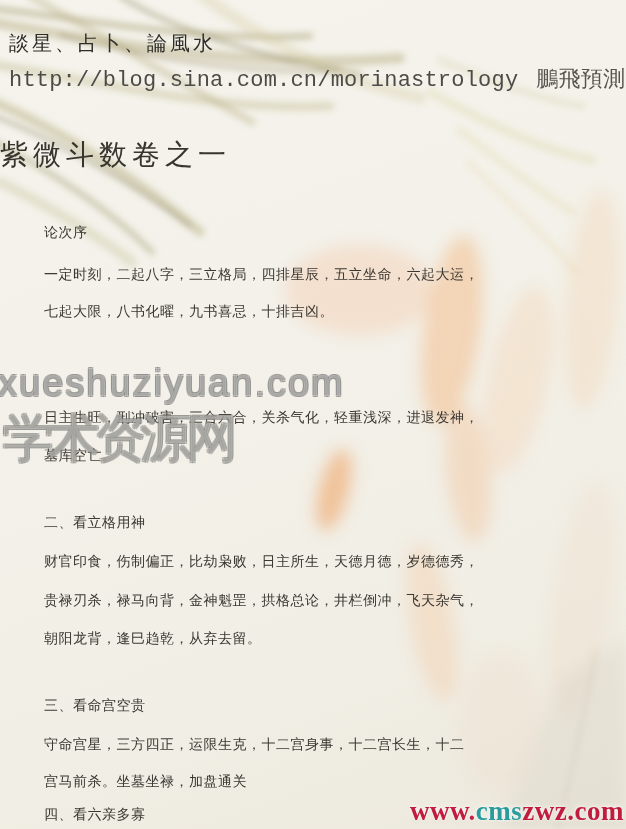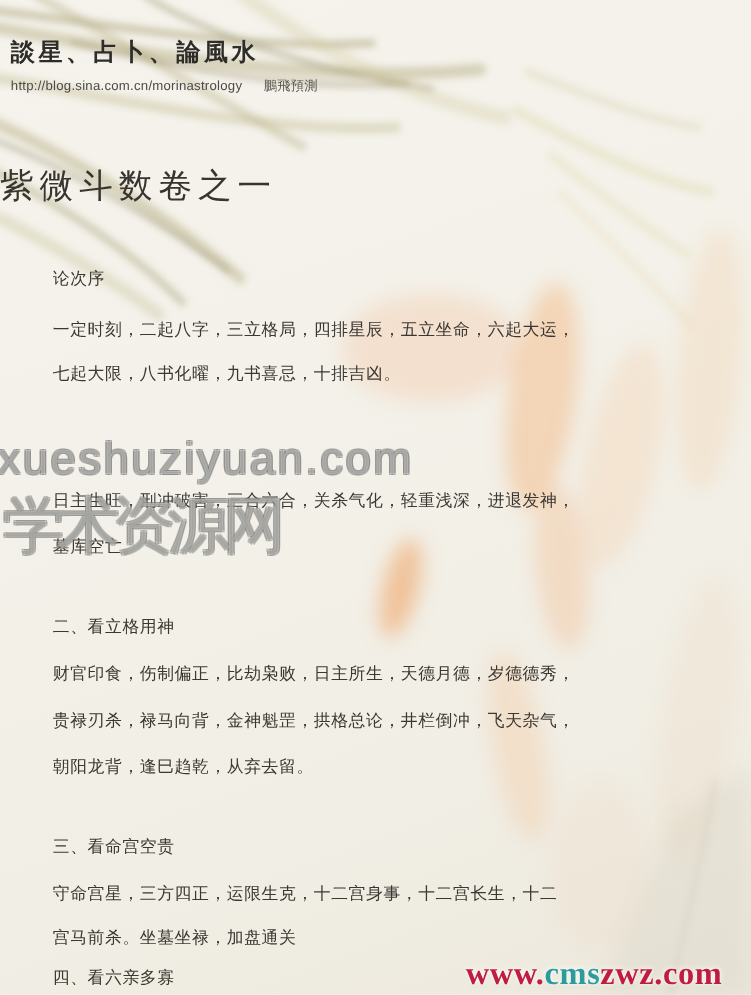--- a/index.html
+++ b/index.html
@@ -8,25 +8,25 @@
     width:626px;height:829px;
     overflow:hidden;
     background:linear-gradient(160deg,#f5f3ec 0%,#f3f1e9 40%,#f1eee5 75%,#ece8dc 100%);
     font-family:"DejaVu Serif", serif;
   }
   .deco{position:absolute;left:0;top:0;width:626px;height:829px;pointer-events:none;}
 
   .blog-header{position:absolute;left:9px;top:30px;z-index:3;}
   .blog-title{
     font-family:"DejaVu Sans", sans-serif;
-    font-weight:bold;font-size:20px;letter-spacing:3px;color:#2d2c29;
+    font-weight:normal;font-size:20px;letter-spacing:3px;color:#2d2c29;
   }
   .blog-url-line{
-    margin-top:7px;font-family:Liberation Sans, sans-serif;
-    font-size:11px;color:#4c4b47;letter-spacing:0.2px;
+    margin-top:7px;font-family:Liberation Mono, monospace;
+    font-size:22px;color:#4c4b47;letter-spacing:0.2px;
   }
   .blog-url-line .site-name{margin-left:18px;color:#55544f;}
 
   .doc-title{
     position:absolute;left:0;top:136px;width:626px;
     font-size:28px;letter-spacing:5px;color:#38342e;z-index:3;
   }
 
   .tline{
     position:absolute;left:44px;width:560px;
@@ -44,21 +44,21 @@
   }
   .wm-cjk{
     position:absolute;left:2px;top:404px;z-index:4;white-space:nowrap;
     font-family:"DejaVu Sans", sans-serif;
     font-size:52px;letter-spacing:-6px;
     color:rgba(255,255,255,0.26);
     text-shadow:-1px -1px 0 rgba(125,125,122,.5),1px -1px 0 rgba(125,125,122,.5),
                 -1px 1px 0 rgba(125,125,122,.5),1px 1px 0 rgba(125,125,122,.5);
   }
   .site-wm{
-    position:absolute;right:24px;bottom:2px;z-index:5;white-space:nowrap;
+    position:absolute;right:2px;bottom:2px;z-index:5;white-space:nowrap;
     font-family:"Liberation Serif", serif;font-weight:bold;
     font-size:27px;letter-spacing:0.5px;
     text-shadow:0 0 3px rgba(255,255,255,.95),0 0 6px rgba(255,255,255,.85),0 2px 4px rgba(180,170,150,.35);
   }
   .site-wm .red{color:#c01d3e;}
   .site-wm .teal{color:#2a9c9c;}
 </style>
 </head>
 <body>
 

